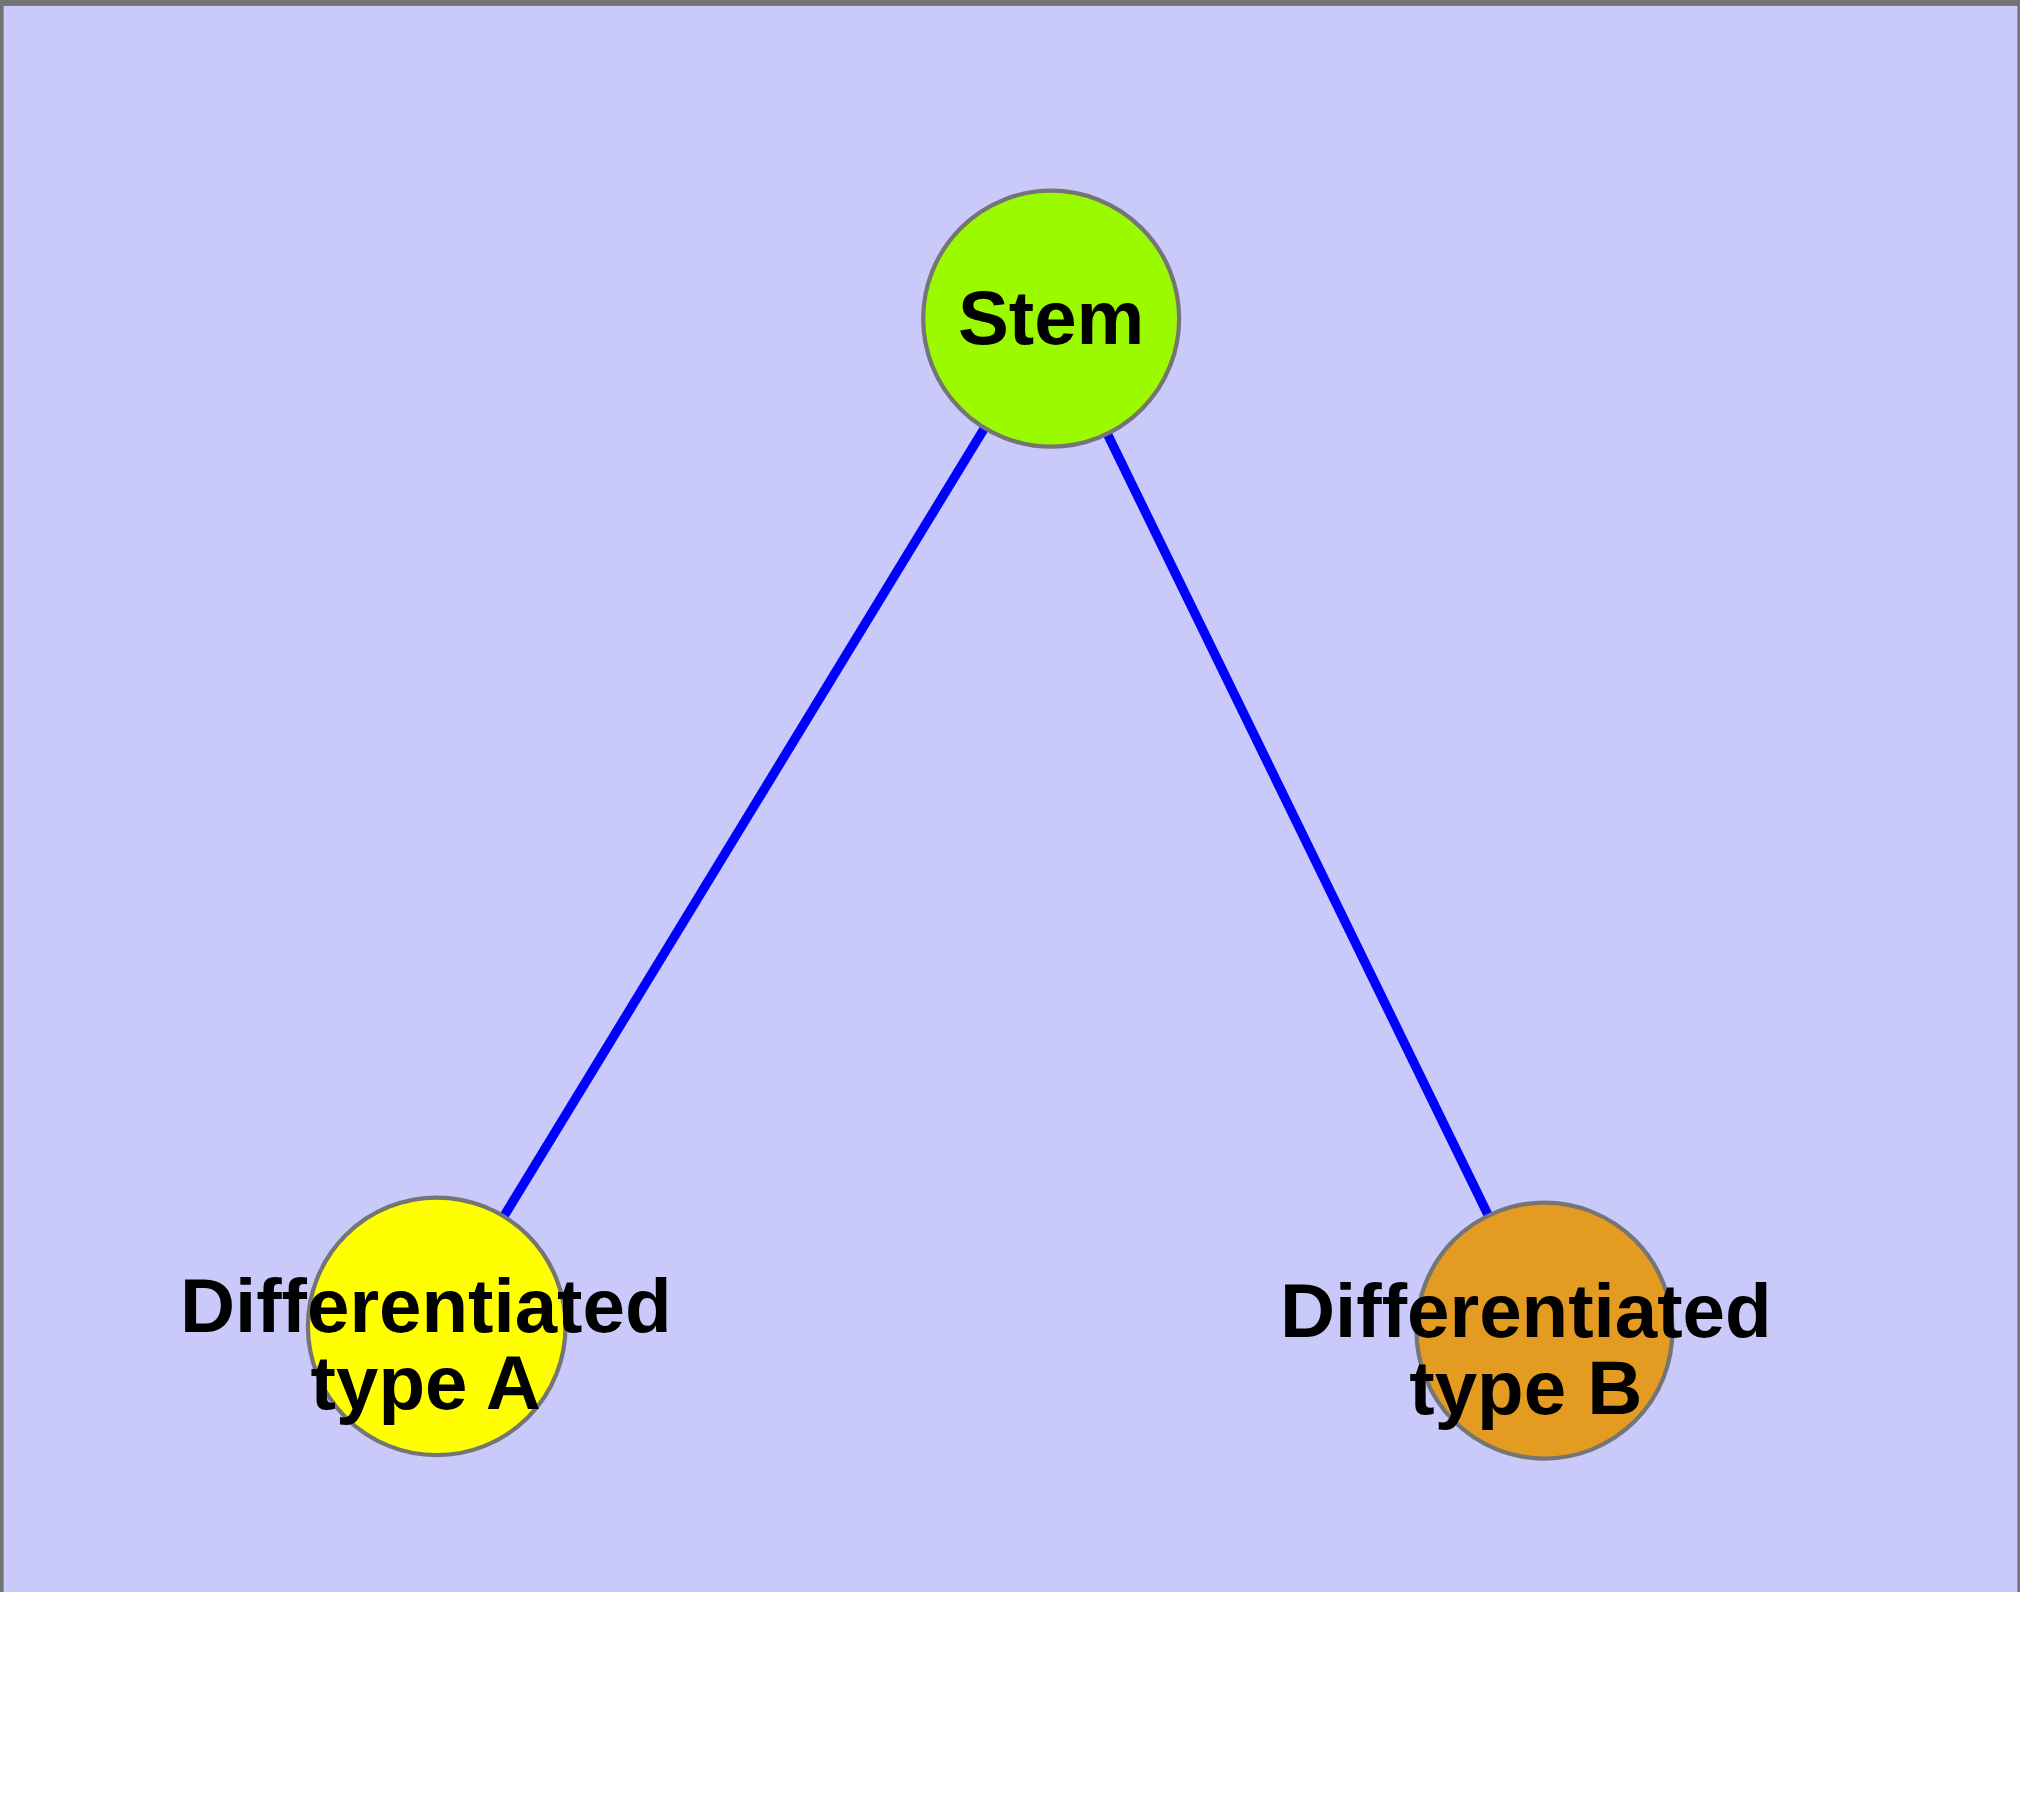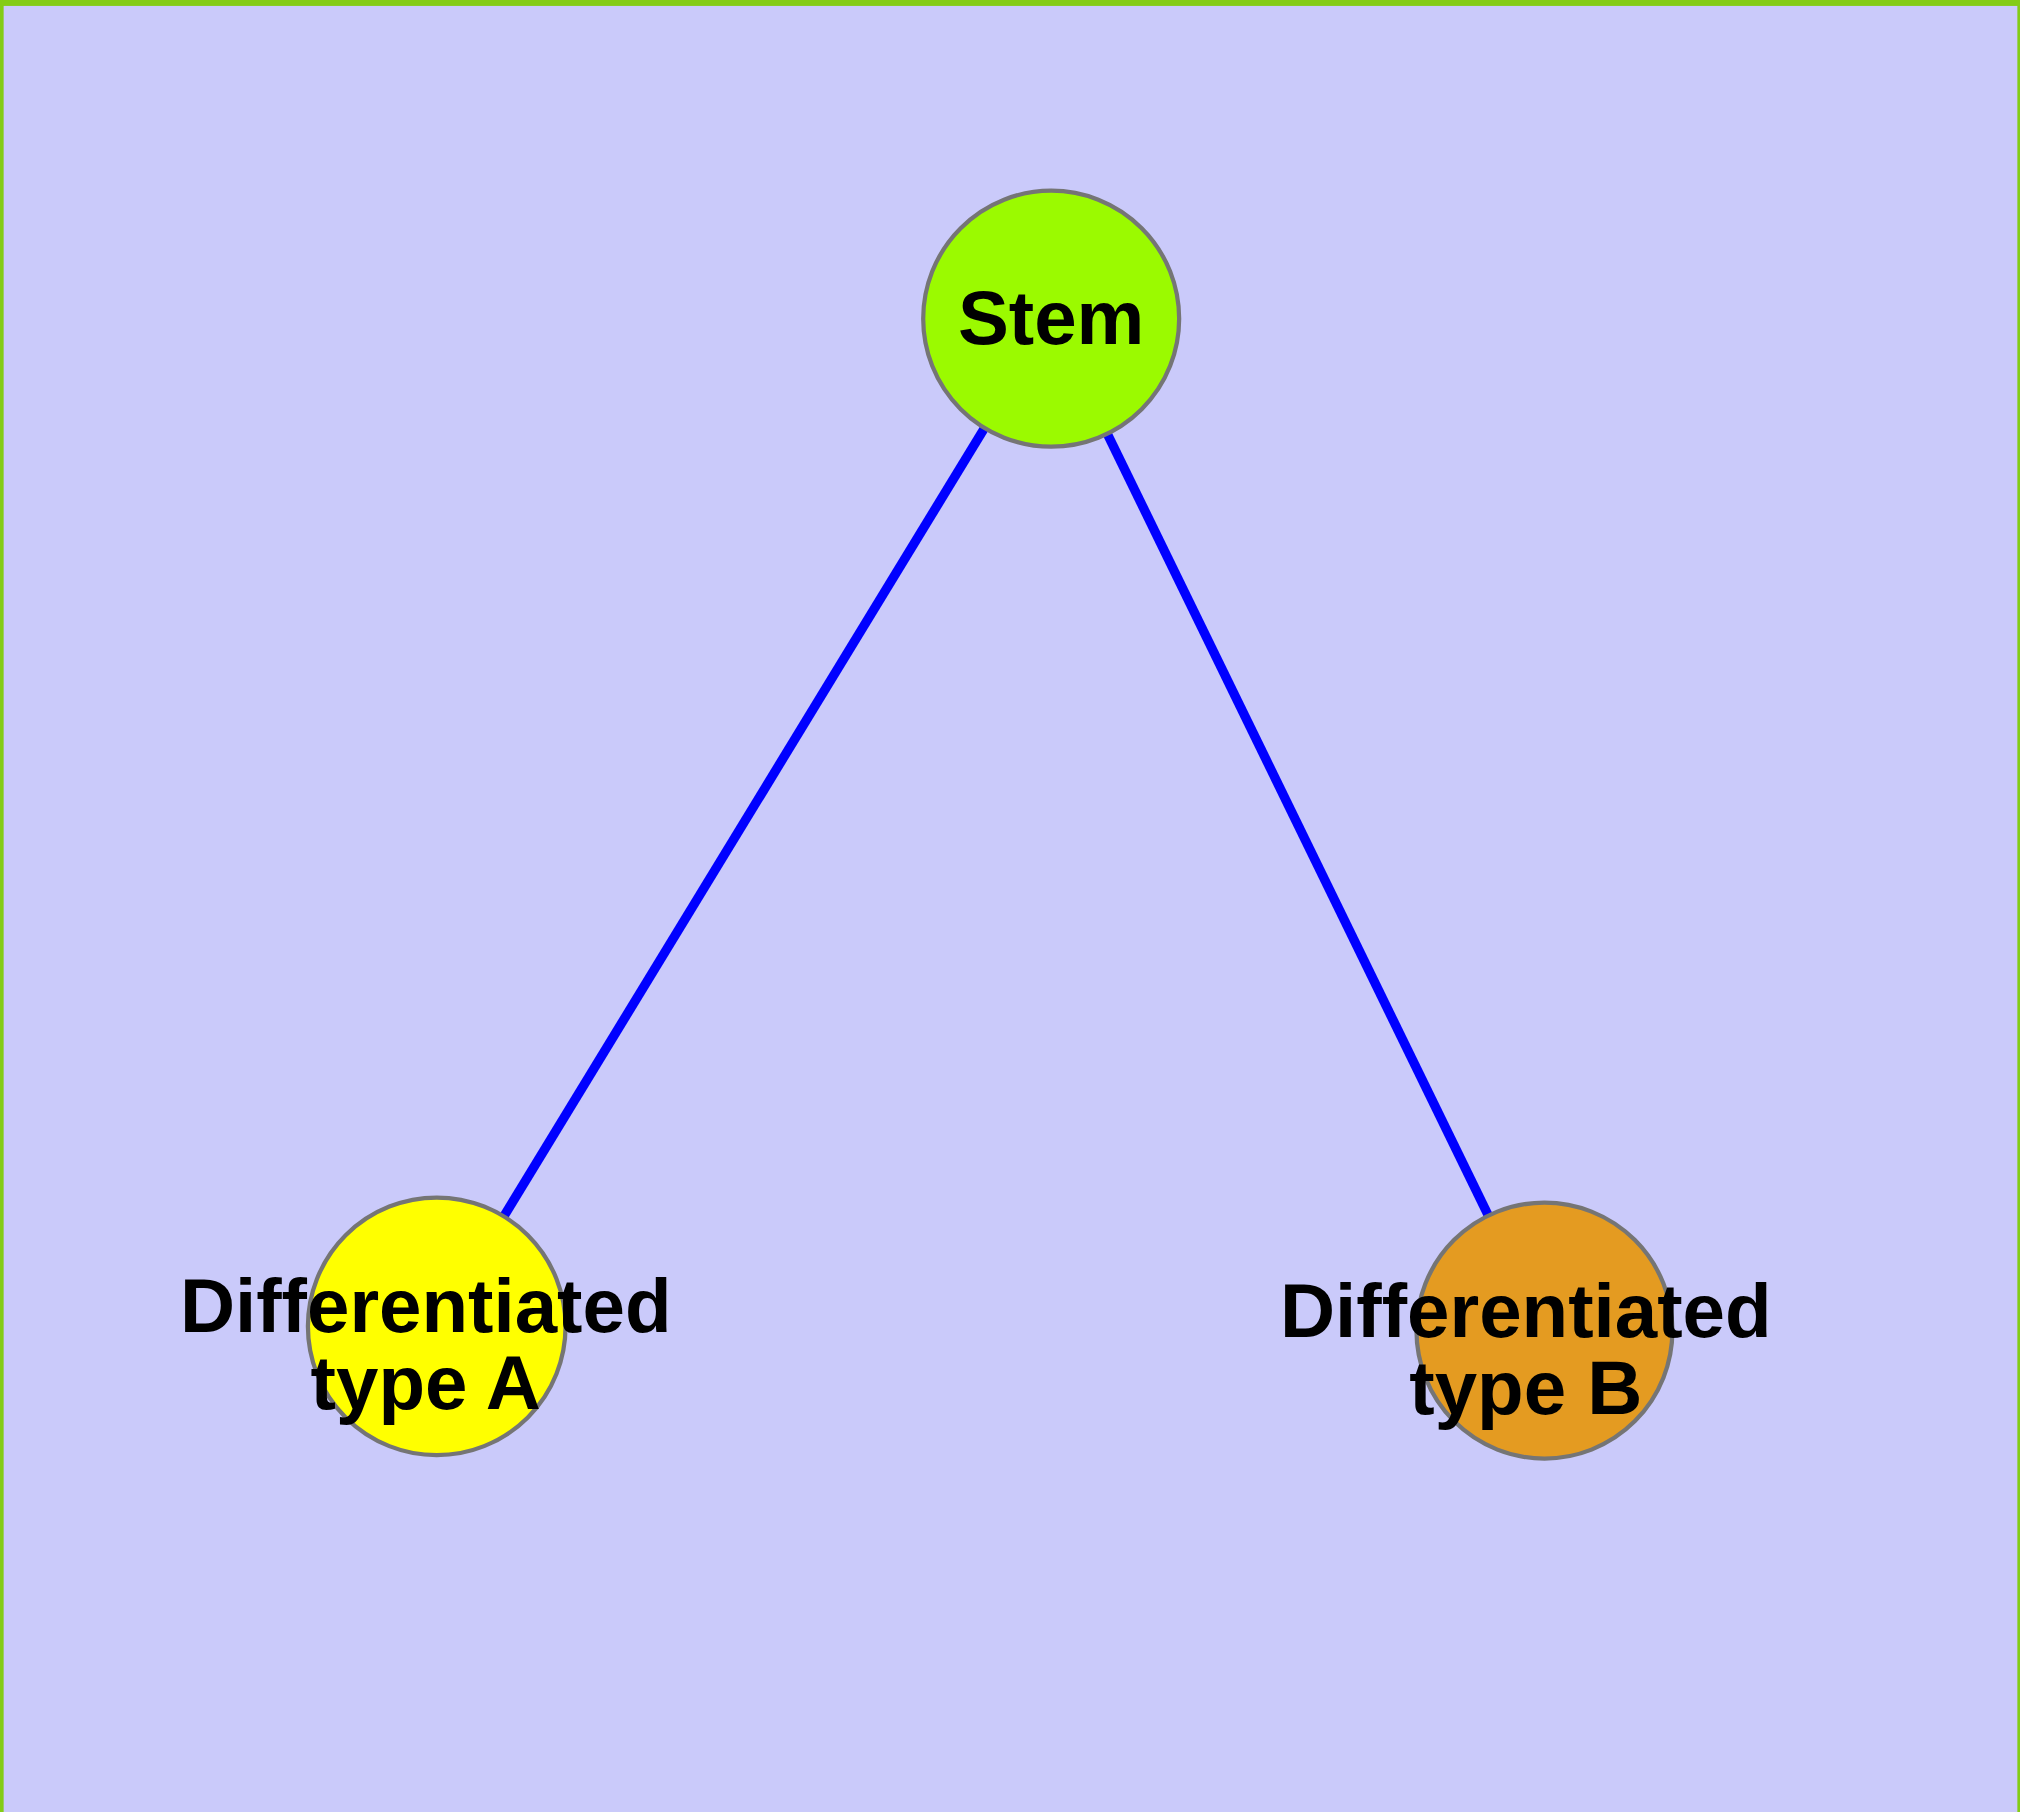--- a/index.html
+++ b/index.html
@@ -3,23 +3,23 @@
 <meta charset="utf-8">
 <style>
   html, body {
     margin: 0;
     padding: 0;
     background: #FFFFFF;
   }
   .stage {
     position: relative;
     width: 2021px;
-    height: 1812px;
+    height: 1592px;
     overflow: hidden;
-    background: #84cc16;
+    background: #737373;
   }
   svg.graph {
     position: absolute;
     top: 0;
     left: 0;
     display: block;
   }
   .node-label {
     font-family: "Liberation Sans", sans-serif;
     font-weight: 700;

